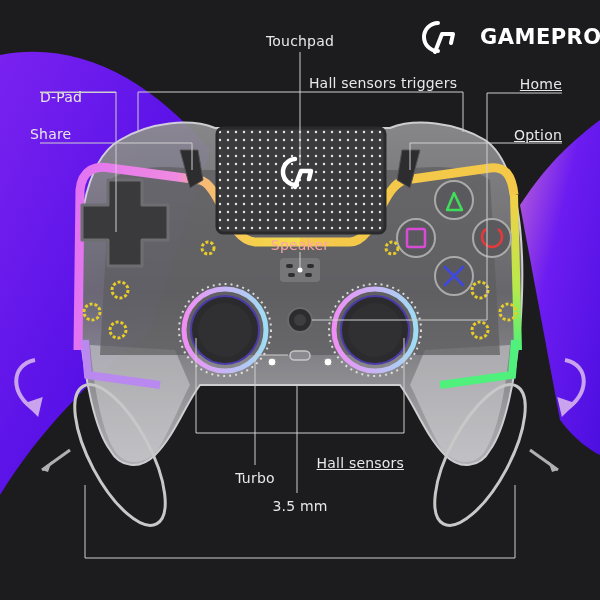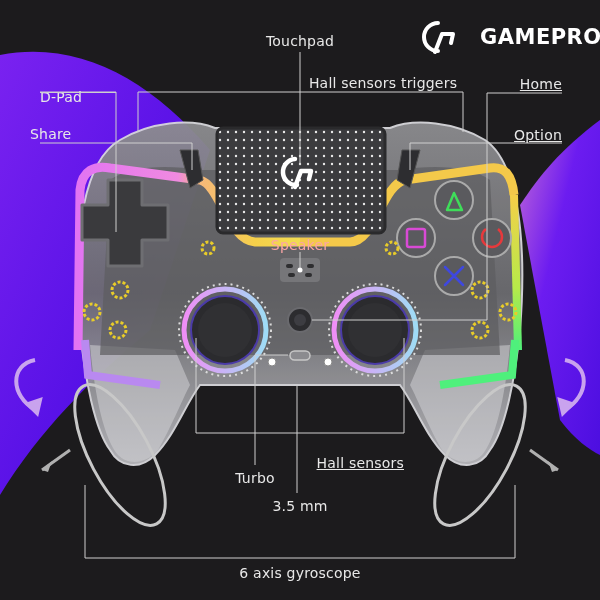--- a/index.html
+++ b/index.html
@@ -208,16 +208,15 @@
   <div class="lbl center" style="left:300px; top:33px;">Touchpad</div>
   <div class="lbl center" style="left:383px; top:75px;">Hall sensors triggers</div>
   <div class="lbl" style="left:40px; top:89px;">D-Pad</div>
   <div class="lbl" style="left:30px; top:126px;text-align:right;">Share</div>
   <div class="lbl right" style="left:500px; width:62px; top:76px;">Home</div>
   <div class="lbl right" style="left:490px; width:72px; top:127px;">Option</div>
   <div class="lbl center" style="left:300px; top:237px; color:#fca5a5;">Speaker</div>
   <div class="lbl right" style="left:290px; width:114px; top:436px;margin-top:19px;">Hall sensors</div>
   <div class="lbl center" style="left:255px; top:470px;">Turbo</div>
   <div class="lbl center" style="left:300px; top:498px;">3.5 mm</div>
-  <div class="lbl center" style="left:300px; top:565px;">6 axis gyroscope</div>
 
   <div style="position:absolute; left:40px; top:92px; width:76px; height:1px; background:#cfcfcf;"></div>
 </div>
 
 </body></html>

